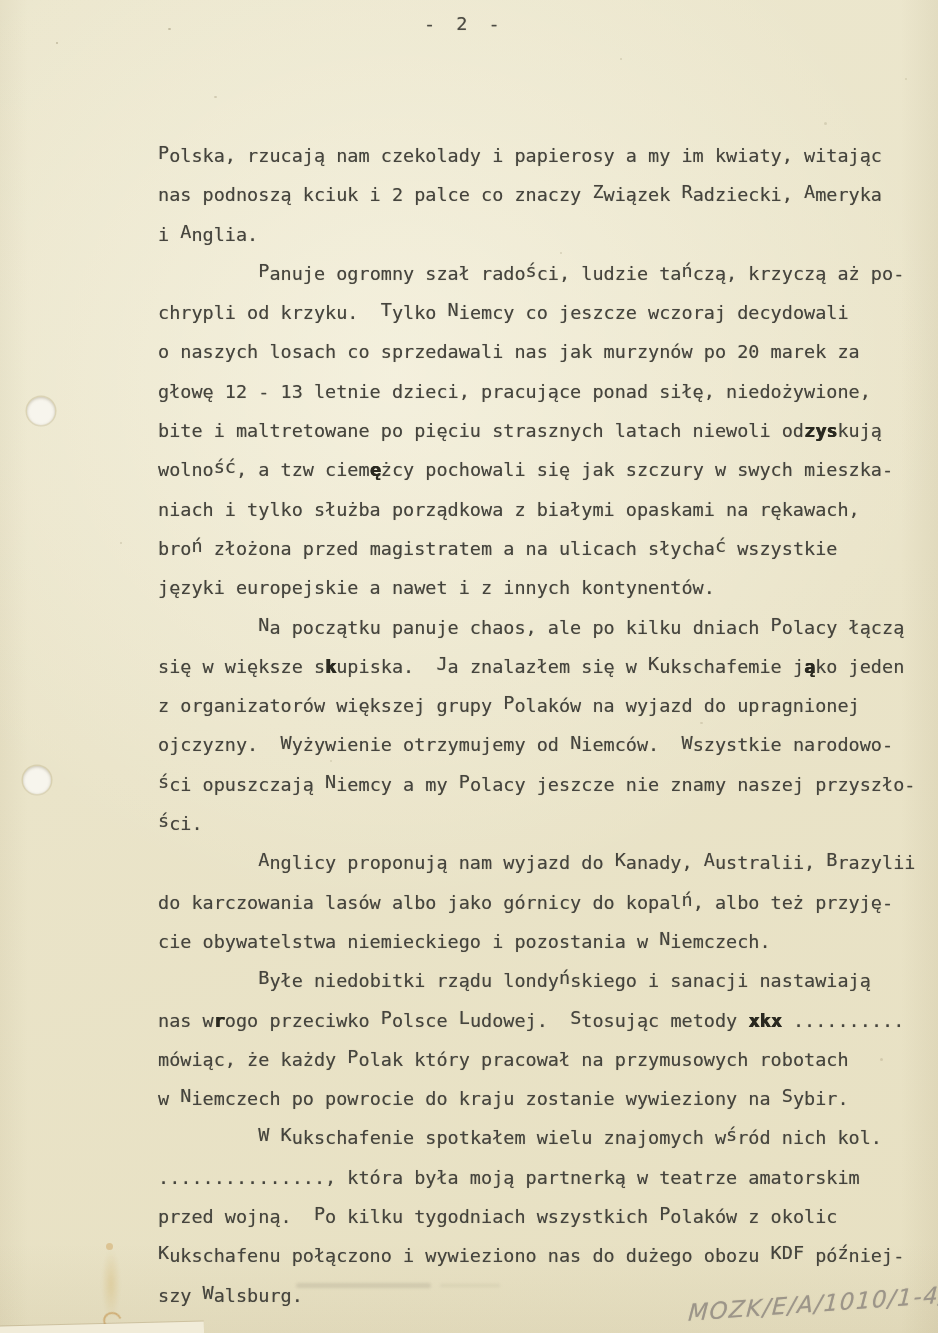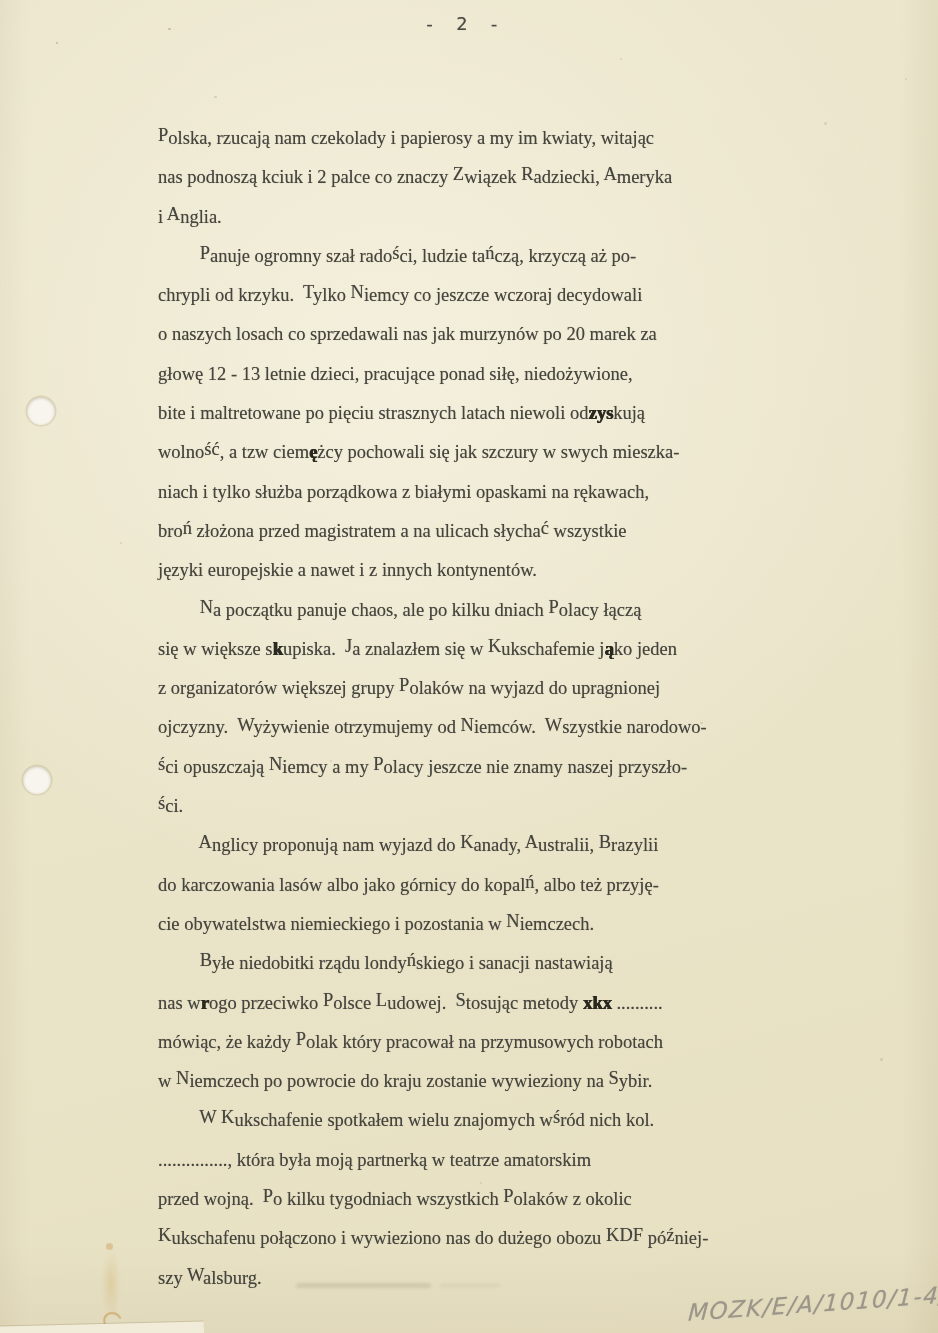--- a/index.html
+++ b/index.html
@@ -18,25 +18,24 @@
   .paper-shade-bottom{
     position:absolute;left:0;right:0;bottom:0;height:90px;
     background:linear-gradient(to bottom, rgba(130,110,60,0) 0%, rgba(130,110,60,0.07) 100%);
   }
   .page-num{
     position:absolute;left:424px;top:13px;
     font-size:18.5px;letter-spacing:5px;color:#4c4b44;
     text-shadow:0 0 0.7px rgba(70,68,58,0.55);
   }
   .tw-text{
-    position:absolute;left:158px;top:119px;
+    position:absolute;left:158px;top:136px;
     font-size:18.5px;line-height:39.3px;
     color:#45443d;white-space:pre;
     text-shadow:0 0 0.7px rgba(70,68,58,0.5);
-    font-family:Liberation Serif, serif;
   }
   .tw-line{height:39.3px;}
   .hv{font-weight:bold;color:#2a2920;text-shadow:0.8px 0 0 #2a2920, 0 0 0.5px #2a2920;}
   .up{position:relative;top:-0.16em;}
   .hole{
     position:absolute;width:28px;height:28px;border-radius:50%;
     background:#f7f5ed;
     box-shadow:inset 0 1px 3px rgba(120,110,75,0.35),
                0 0 0 1.5px rgba(195,185,145,0.45),
                0 1px 1px rgba(255,255,255,0.55);

